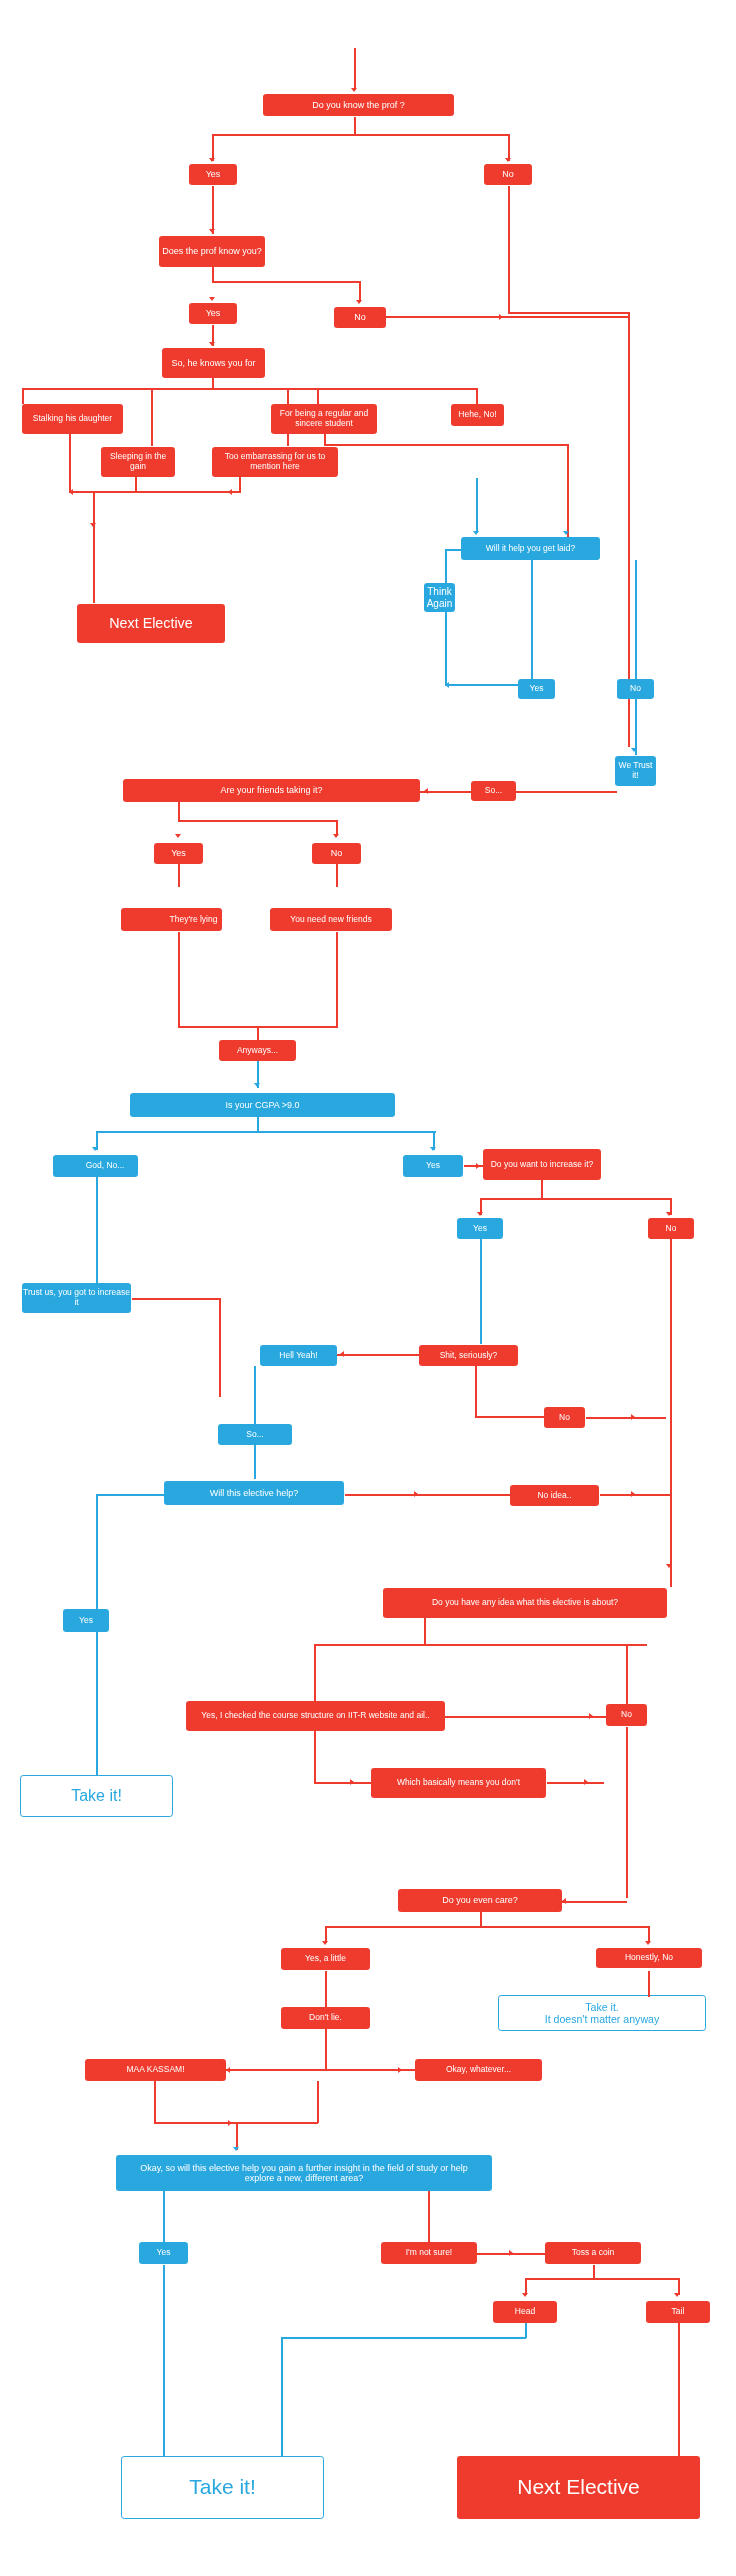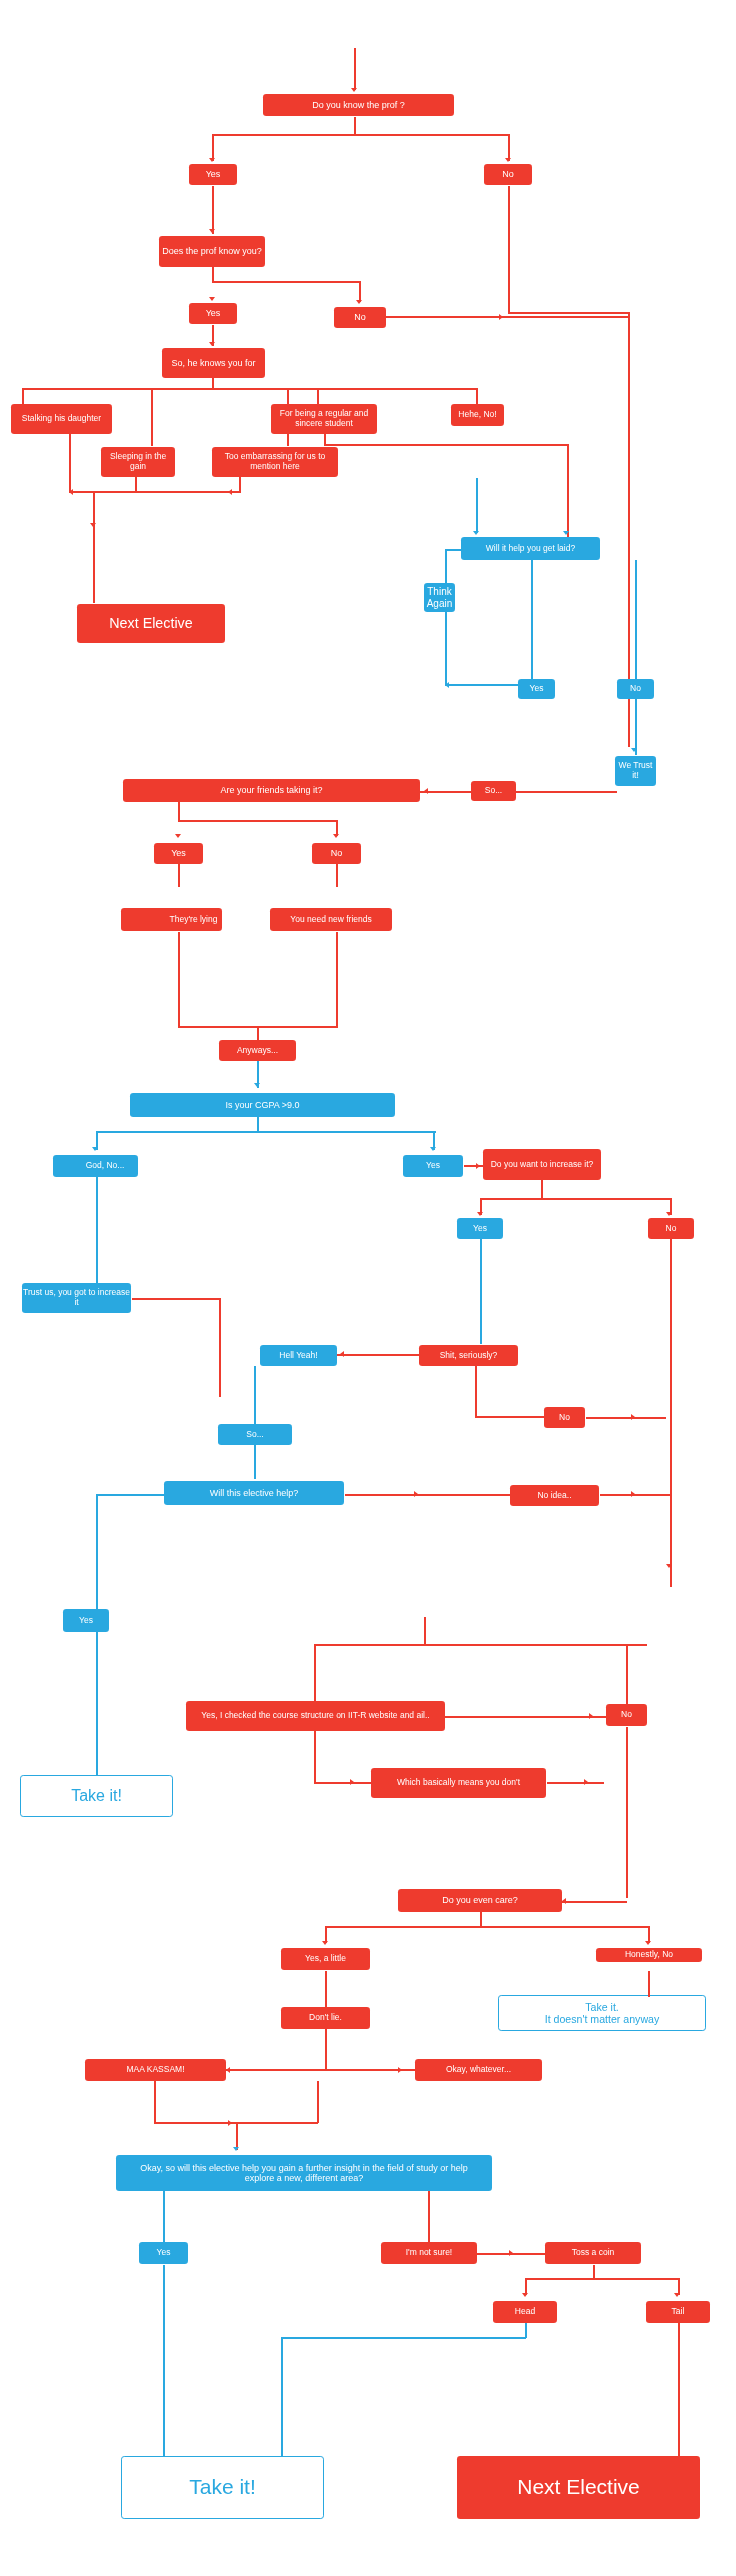--- a/index.html
+++ b/index.html
@@ -79,21 +79,21 @@
 
   <div class="edge" style="left:212px;top:378px;width:1.6px;height:11.7px;"></div>
   <div class="edge" style="left:22px;top:388px;width:455px;height:1.6px;"></div>
   <div class="edge" style="left:22px;top:388px;width:1.6px;height:16px;"></div>
   <div class="edge" style="left:151px;top:388px;width:1.6px;height:58px;"></div>
   <div class="edge" style="left:287px;top:388px;width:1.6px;height:58px;"></div>
   <div class="edge" style="left:317px;top:388px;width:1.6px;height:16px;"></div>
   <div class="edge" style="left:476px;top:388px;width:1.6px;height:32px;"></div>
   <div class="arrow d" style="left:473px;top:415px;"></div>
 
-  <div class="node red" style="left:11px;top:404px;width:101px;height:30px;font-size:8.5px;">
+  <div class="node red" style="left:22px;top:404px;width:101px;height:30px;font-size:8.5px;">
     <span>Stalking his daughter</span>
   </div>
   <div class="node red" style="left:101px;top:447px;width:74px;height:30px;font-size:8.5px;">
     <span>Sleeping in the gain</span>
   </div>
   <div class="node red" style="left:212px;top:447px;width:126px;height:30px;font-size:8.5px;">
     <span>Too embarrassing for us to mention here</span>
   </div>
   <div class="node red" style="left:271px;top:404px;width:106px;height:30px;font-size:8.5px;">
     <span>For being a regular and sincere student</span>
@@ -282,20 +282,23 @@
   <div class="edge b" style="left:96px;top:1494px;width:1.6px;height:115px;"></div>
   <div class="node blue" style="left:63px;top:1609px;width:46px;height:23px;font-size:8.5px;">
     <span>Yes</span>
   </div>
   <div class="edge b" style="left:96px;top:1632px;width:1.6px;height:143px;"></div>
 
   <div class="node outline" style="left:20px;top:1775px;width:153px;height:42px;font-size:16px;">
     <span>Take it!</span>
   </div>
 
+  <div class="node red" style="left:383px;top:1588px;width:284px;height:30px;font-size:8.5px;">
+    <span>Do you have any idea what this elective is about?</span>
+  </div>
   <div class="arrow d" style="left:666px;top:1564px;"></div>
   <div class="edge" style="left:670px;top:1568px;width:1.6px;height:19px;"></div>
 
   <div class="edge" style="left:424px;top:1617px;width:1.6px;height:28px;"></div>
   <div class="edge" style="left:424px;top:1644px;width:223px;height:1.6px;"></div>
   <div class="edge" style="left:626px;top:1644px;width:1.6px;height:64px;"></div>
   <div class="edge" style="left:314px;top:1644px;width:111px;height:1.6px;"></div>
   <div class="edge" style="left:314px;top:1644px;width:1.6px;height:64px;"></div>
 
   <div class="node red" style="left:186px;top:1701px;width:259px;height:30px;font-size:8.5px;">
@@ -327,21 +330,21 @@
   <div class="edge" style="left:325px;top:1926px;width:325px;height:1.6px;"></div>
   <div class="edge" style="left:480px;top:1912px;width:1.6px;height:15px;"></div>
   <div class="edge" style="left:325px;top:1926px;width:1.6px;height:17px;"></div>
   <div class="edge" style="left:648px;top:1926px;width:1.6px;height:17px;"></div>
   <div class="arrow d" style="left:322px;top:1941px;"></div>
   <div class="arrow d" style="left:645px;top:1941px;"></div>
 
   <div class="node red" style="left:281px;top:1948px;width:89px;height:22px;font-size:8.5px;">
     <span>Yes, a little</span>
   </div>
-  <div class="node red" style="left:596px;top:1948px;width:106px;height:14px;font-size:8.5px;">
+  <div class="node red" style="left:596px;top:1948px;width:106px;height:20px;font-size:8.5px;">
     <span>Honestly, No</span>
   </div>
 
   <div class="node red" style="left:281px;top:2007px;width:89px;height:22px;font-size:8.5px;">
     <span>Don't lie.</span>
   </div>
   <div class="edge" style="left:325px;top:1971px;width:1.6px;height:36px;"></div>
 
   <div class="node outline" style="left:498px;top:1995px;width:208px;height:36px;font-size:10.6px;flex-direction:column;">
     <span>Take it.</span>

